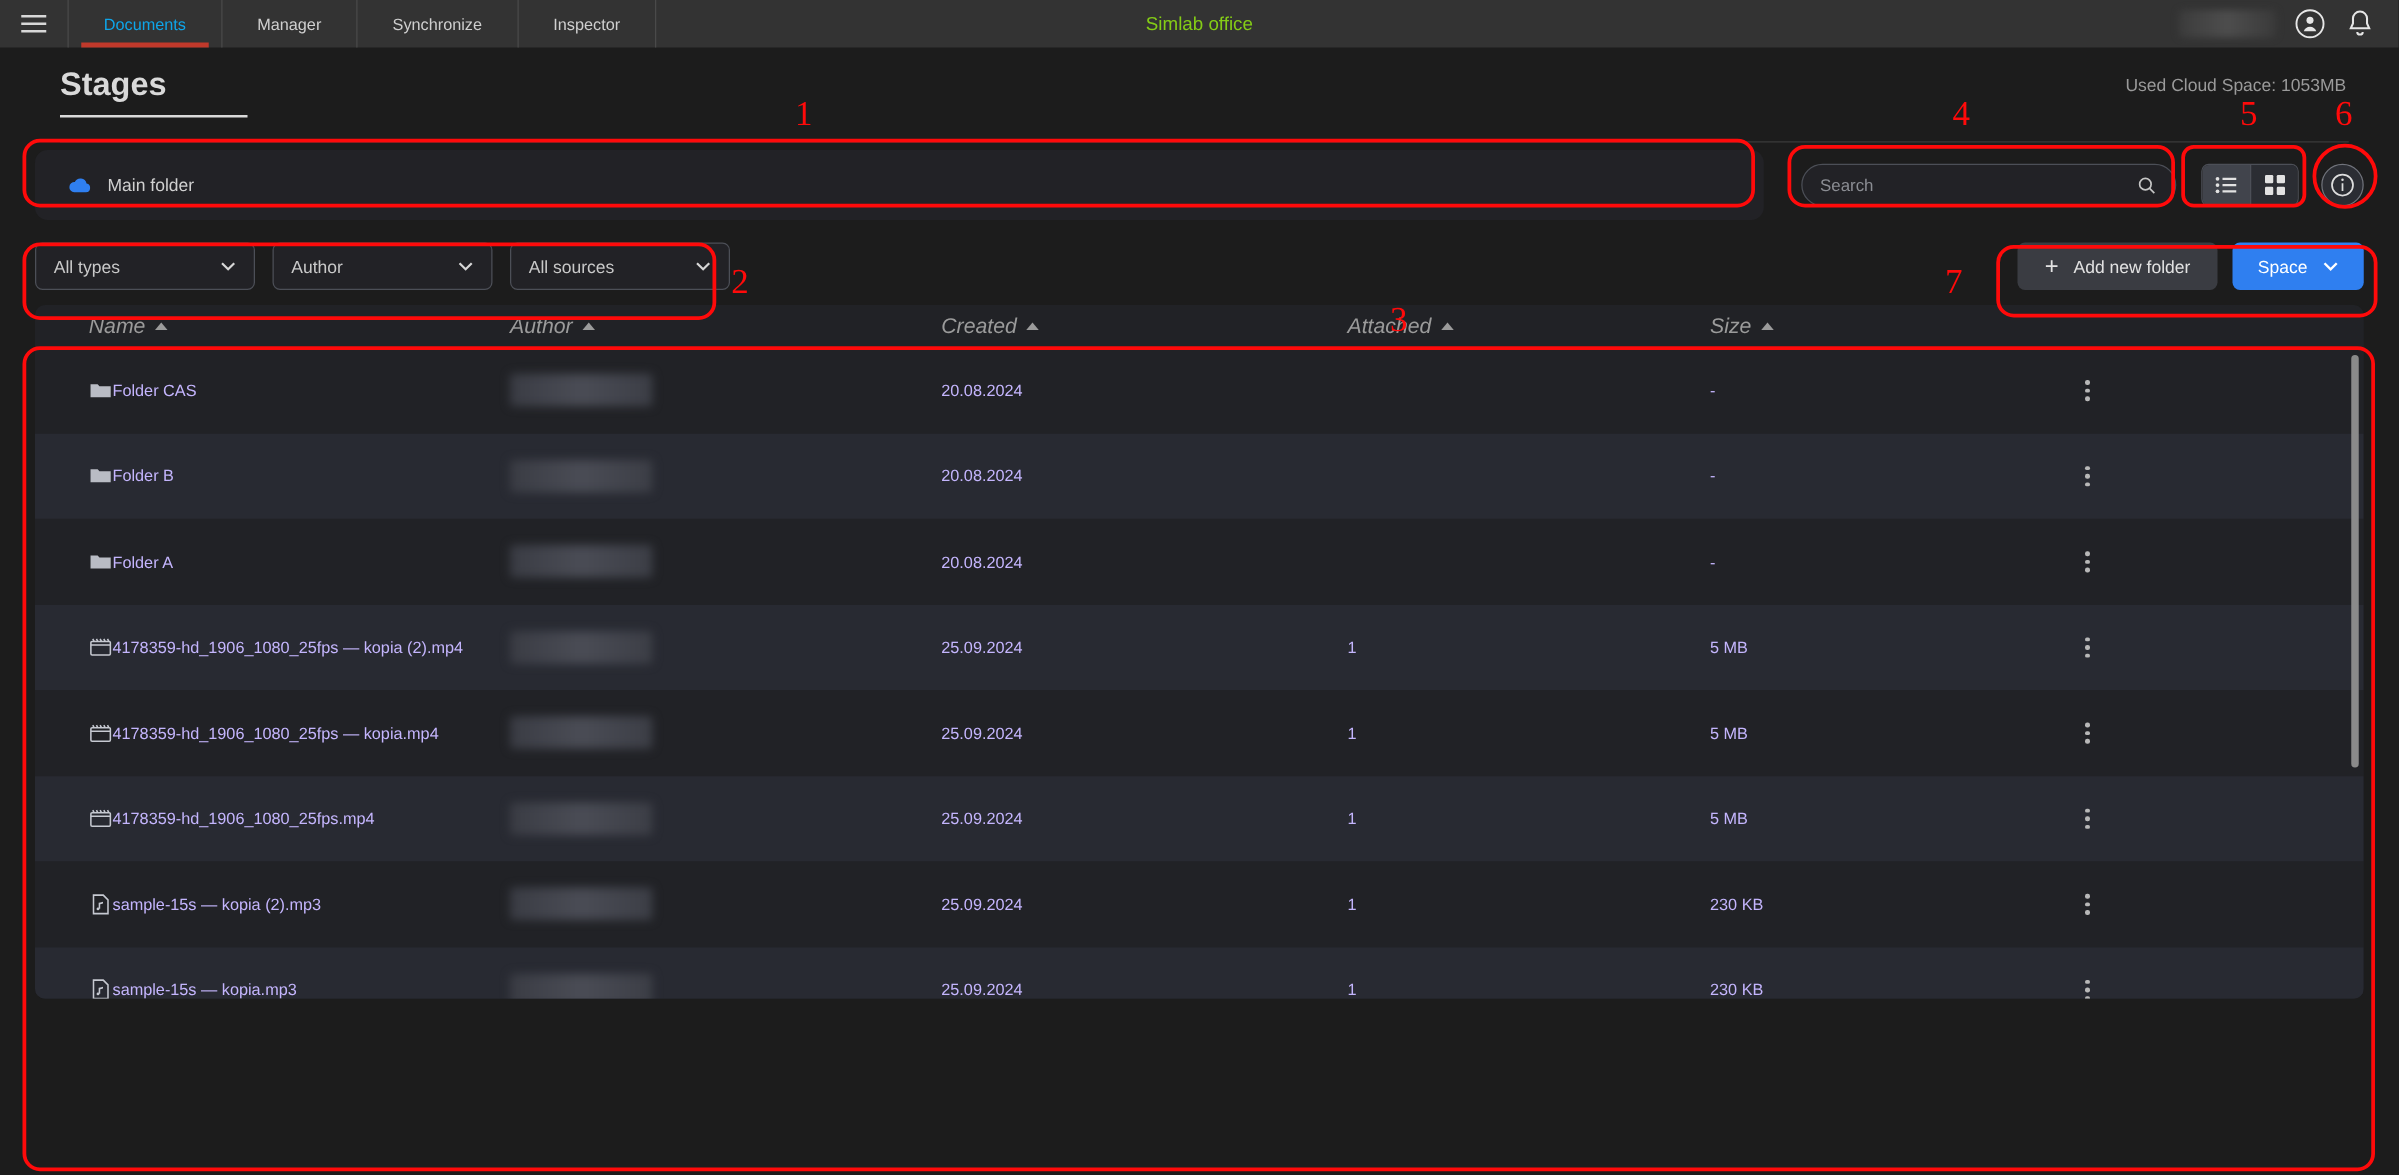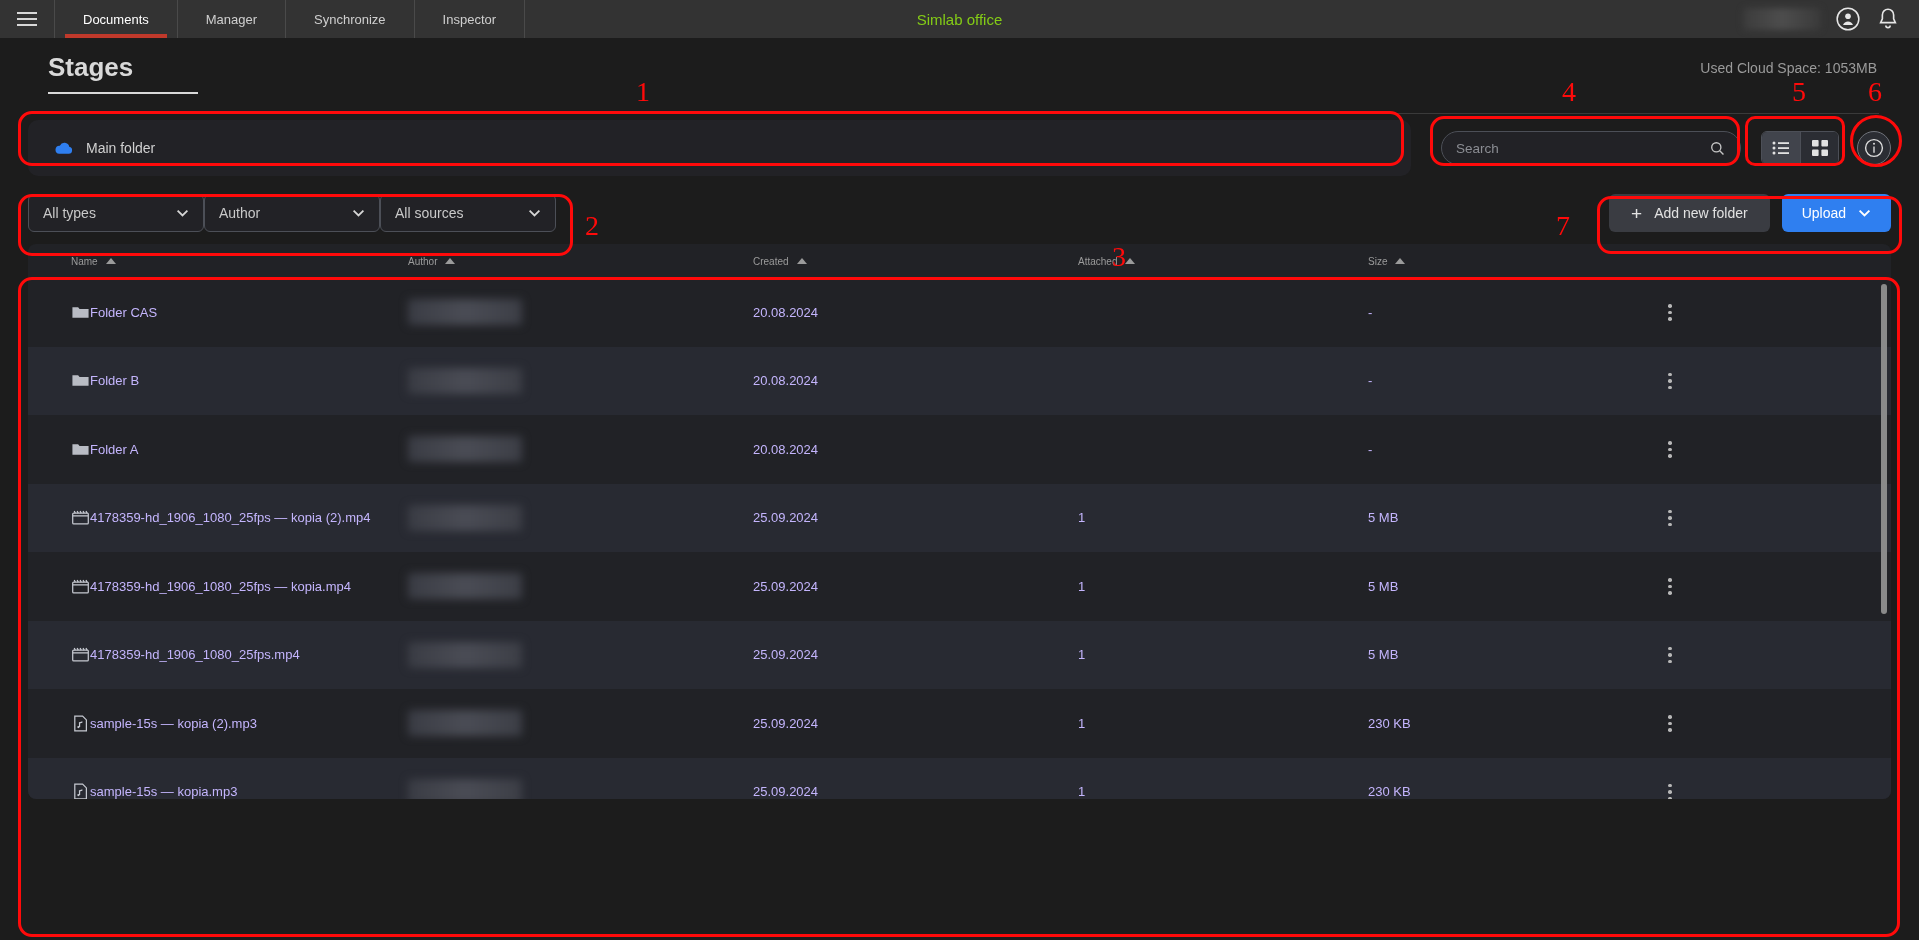--- a/index.html
+++ b/index.html
@@ -23,21 +23,21 @@
     cursor: pointer;
   }
   .hamburger span { display:block; width: 20px; height: 2px; background: #d8d8d8; }
   .navtabs { display: flex; align-items: stretch; }
   .navtab {
     position: relative; display: flex; align-items: center; justify-content: center;
     padding: 0 28px; font-size: 13px; color: #cfcfcf; cursor: pointer;
     border-right: 1px solid #4a4a4a;
   }
   .navtab:first-child { border-left: 1px solid #4a4a4a; }
-  .navtab.active { color: #ffffff; align-items: center; }
+  .navtab.active { color: #0ea5e9; align-items: center; }
   .navtab.active::after {
     content: ""; position: absolute; left: 10px; right: 10px; bottom: 0;
     height: 4px; background: #c0392b;
   }
   .topbar-spacer { flex: 1; }
   .topbar-right { display: flex; align-items: center; gap: 14px; padding-right: 18px; }
   .user-blur {
     width: 78px; height: 22px; border-radius: 4px;
     background: linear-gradient(90deg,#3c3c3c,#4d4d4d,#3a3a3a);
     filter: blur(3px);
@@ -103,21 +103,21 @@
     margin-left: 18px; width: 34px; height: 34px; border-radius: 50%;
     background: #2b2d33; border: 1px solid #70737b;
     display: flex; align-items: center; justify-content: center; cursor: pointer;
   }
 
   
   .row-filters {
     display: flex; align-items: center;
     padding: 0 28px; height: 58px; margin-top: 8px;
   }
-  .filters { display: flex; }
+  .filters { display: flex; gap: 14px; }
   .dropdown {
     width: 176px; height: 38px; border: 1px solid #4c4f57; border-radius: 6px;
     background: #222226; display: flex; align-items: center;
     padding: 0 14px; cursor: pointer;
   }
   .dropdown .dd-label { flex: 1; font-size: 14px; color: #c9c9c9; }
   .chev { width: 13px; height: 8px; }
   .filters-spacer { flex: 1; }
   .actions { display: flex; gap: 12px; align-items: center; }
   .btn-folder {
@@ -134,21 +134,21 @@
     font-family: "Liberation Sans", sans-serif;
   }
 
   
   .table-wrap {
     margin: 2px 28px 0 28px; background: #212226;
     border-radius: 8px; height: 555px; position: relative; overflow: hidden;
   }
   .thead {
     display: flex; align-items: center; height: 34px;
-    padding: 0 0 0 20px; color: #9b9b9b; font-size: 10px;
+    padding: 0 0 0 20px; color: #9b9b9b; font-size: 17px; font-style: italic;
   }
   .th { display: flex; align-items: center; gap: 8px; }
   .sort-tri { width: 0; height: 0; border-left: 5px solid transparent;
               border-right: 5px solid transparent; border-bottom: 6px solid #9b9b9b; }
   .c-name { width: 360px; padding-left: 23px; }
   .c-author { width: 345px; }
   .c-created { width: 325px; }
   .c-attached { width: 290px; }
   .c-size { width: 300px; }
   .c-menu { width: 60px; }
@@ -299,21 +299,21 @@
         </svg>
     </div>
   </div>
   <div class="filters-spacer"></div>
   <div class="actions">
     <button class="btn-folder">
       <span class="plus">+</span>
       <span>Add new folder</span>
     </button>
     <button class="btn-upload">
-      <span>Upload</span>
+      <span>Space</span>
       <svg class="chev" viewBox="0 0 14 9" fill="none" stroke="#ffffff" stroke-width="2.2">
           <path d="M1.5 1.8 7 7.2l5.5-5.4"></path>
         </svg>
     </button>
   </div>
 </div>
 
 <div class="table-wrap">
   <div class="thead">
     <div class="th c-name">

